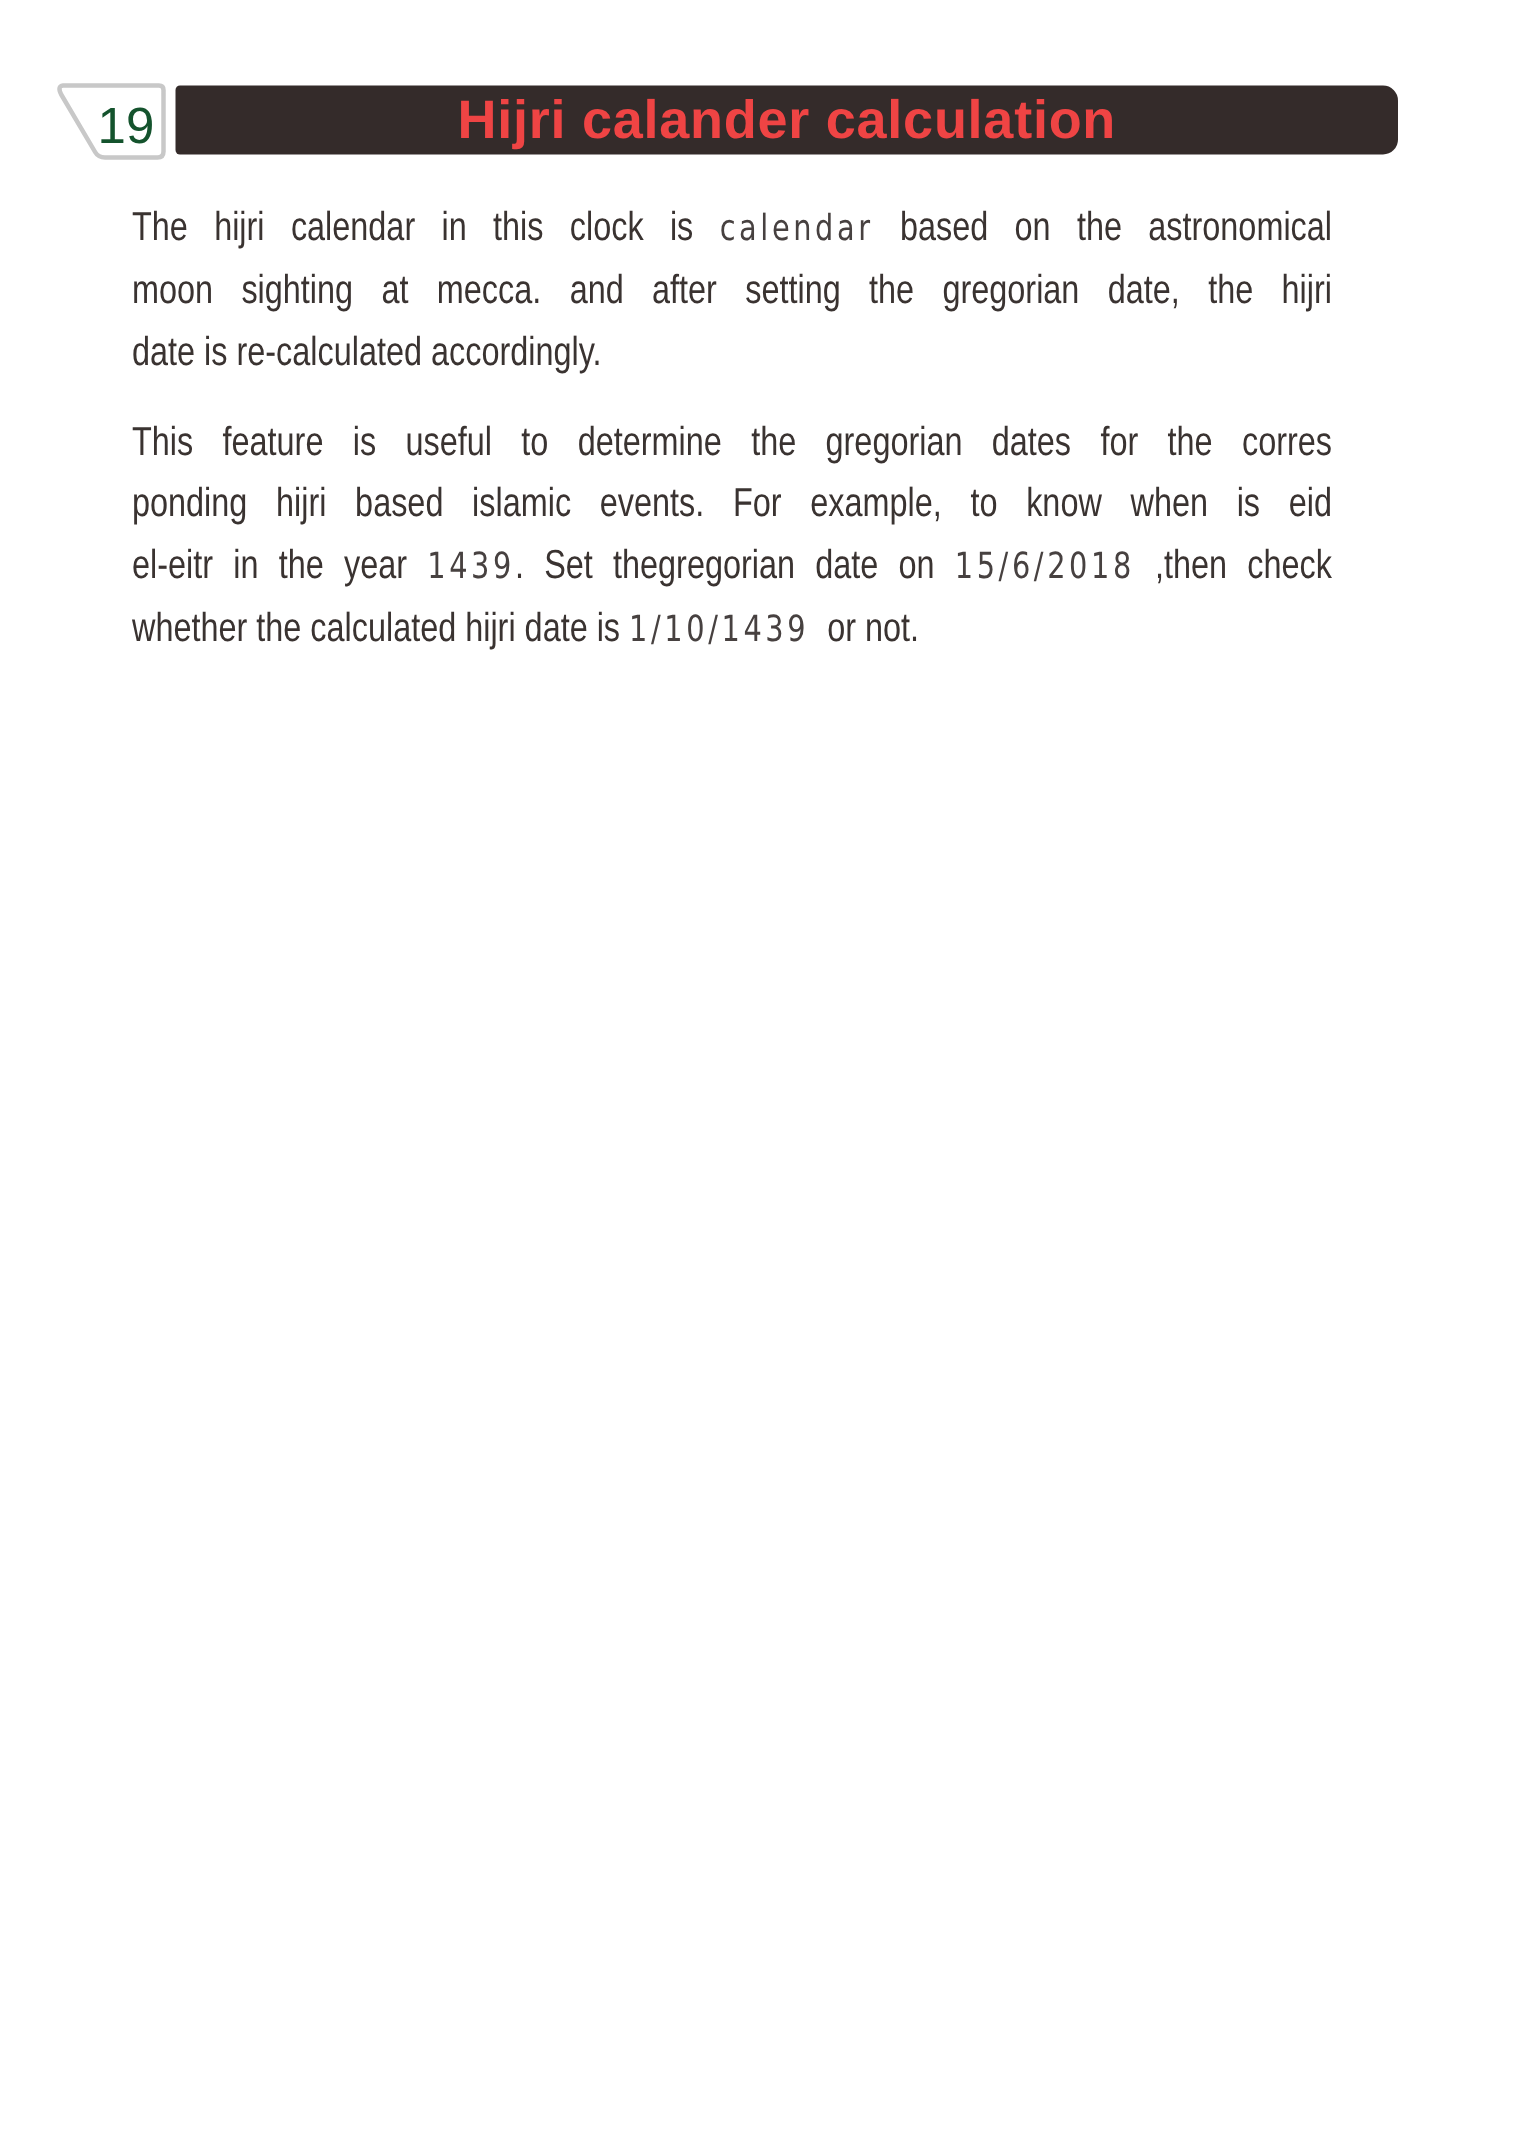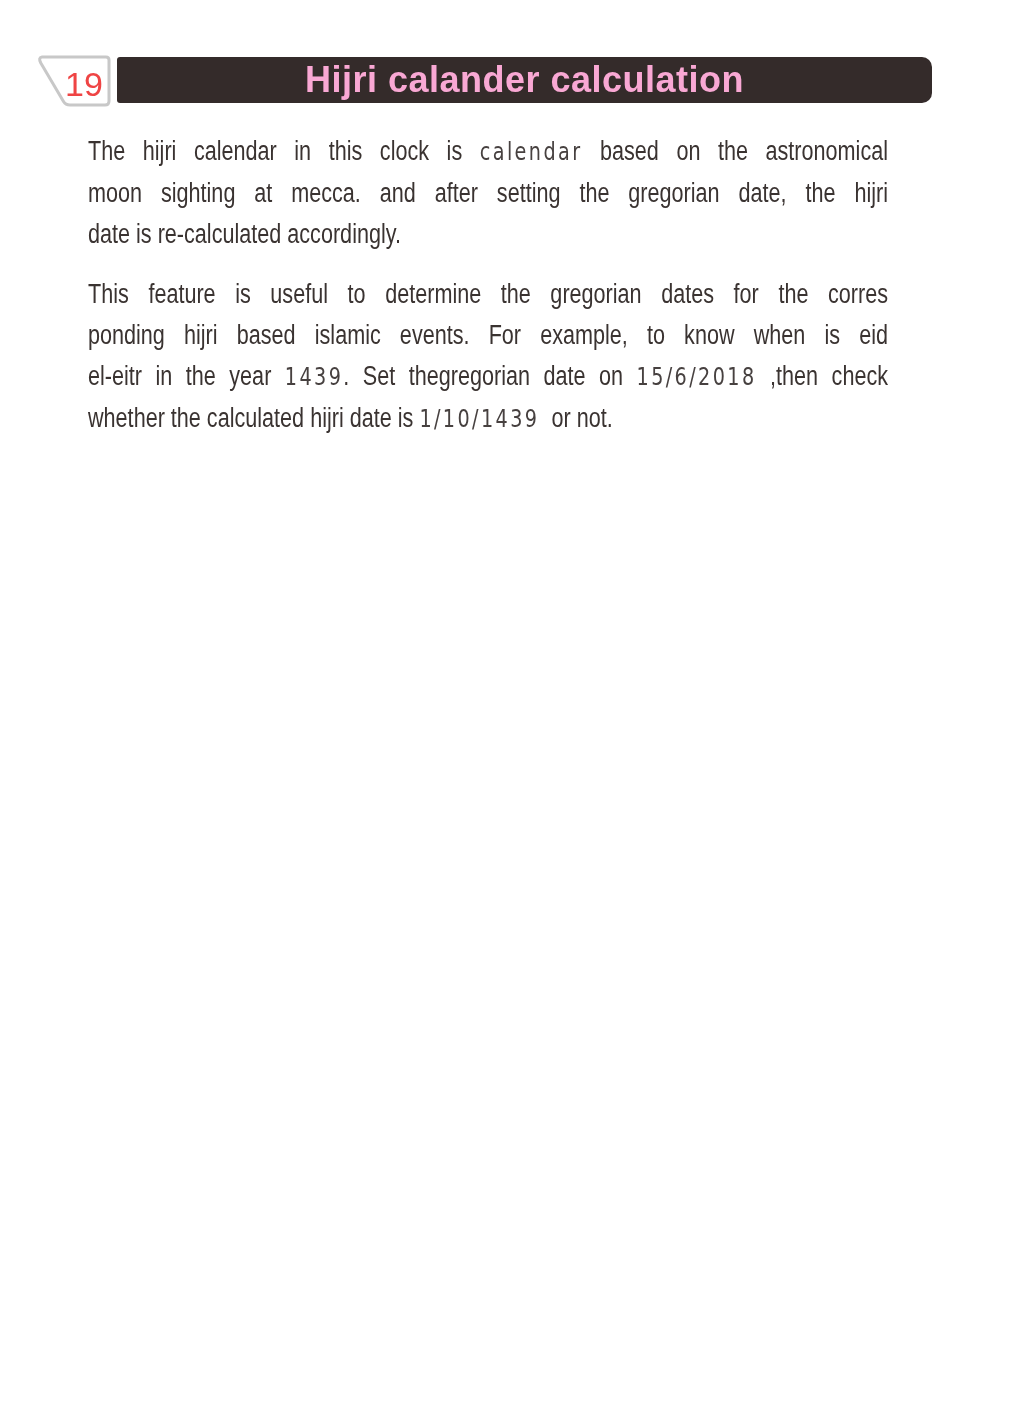--- a/index.html
+++ b/index.html
@@ -33,37 +33,37 @@
     top: 0;
     width: 78px;
     height: 56px;
     box-sizing: border-box;
     padding-left: 18px;
     padding-top: 7px;
     display: flex;
     align-items: center;
     justify-content: center;
     font-size: 34px;
-    color: #ef4444;
+    color: #14532d;
   }
 
   .title-bar {
     position: absolute;
     left: 117px;
     top: 57px;
     width: 815px;
     height: 46px;
     background: #342b2a;
     border-radius: 3px 10px 10px 3px;
     display: flex;
     align-items: center;
     justify-content: center;
   }
   .title-text {
-    color: #f9a8d4;
+    color: #ef4444;
     font-weight: bold;
     font-size: 36px;
     letter-spacing: 0.5px;
     white-space: nowrap;
   }
 
   
   .content {
     position: absolute;
     left: 88px;

